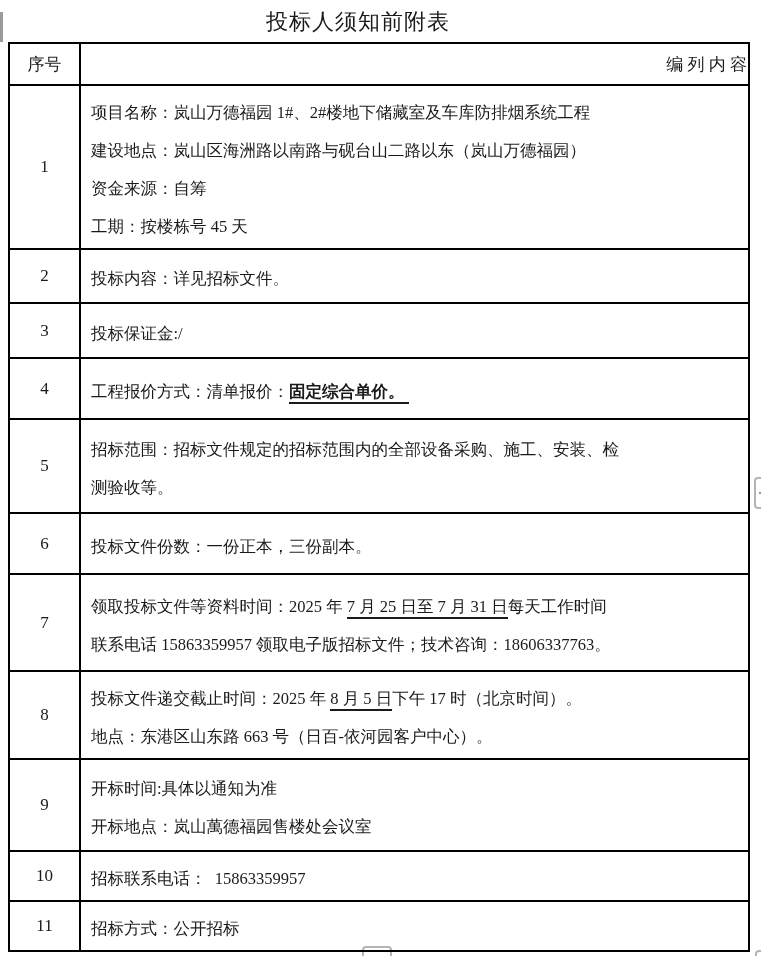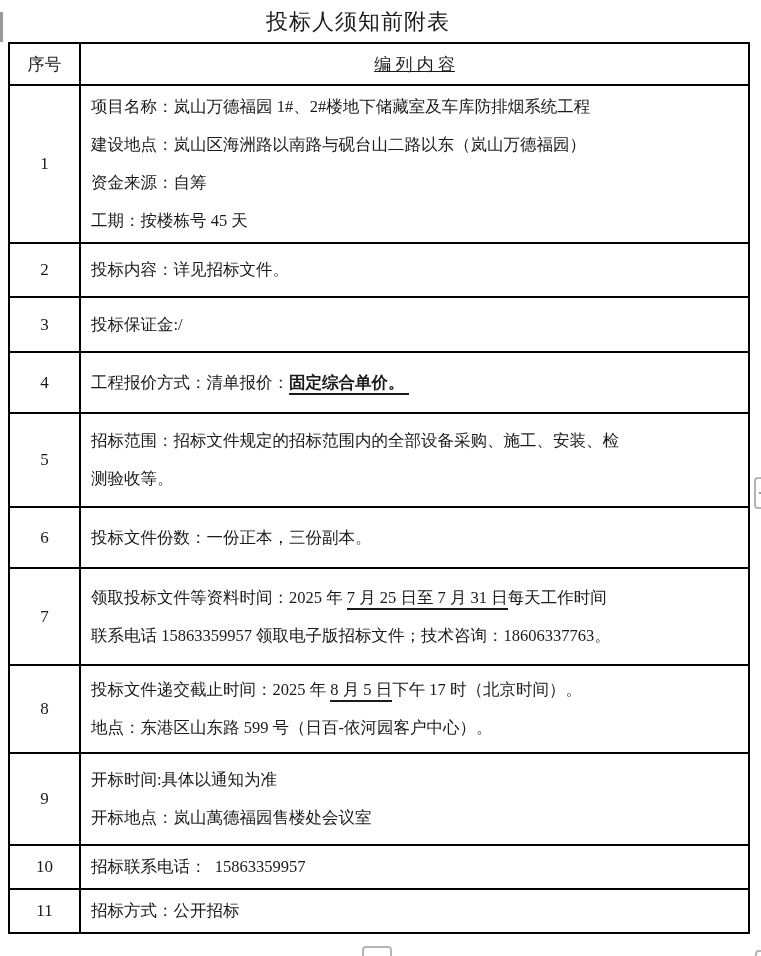--- a/index.html
+++ b/index.html
@@ -40,28 +40,28 @@
   .notice-table th,
   .notice-table td {
     border: 2px solid #000000;
     font-weight: normal;
     font-size: 17px;
     vertical-align: middle;
     margin-top: 46px;
   }
   .notice-table thead tr { height: 42px; }
   .col-no-h  { width: 67px; text-align: center; white-space: pre; }
-  .col-ct-h  { text-align: center; white-space: pre; text-decoration: underline; }
+  .col-ct-h  { text-align: right; white-space: pre; }
 
   td.col-no {
     text-align: center;
     font-size: 17px;
   }
   td.col-content {
-    padding: 2px 8px 2px 10px;
+    padding: 8px 8px 2px 10px;
   }
   .cell-line {
     line-height: 38px;
     white-space: pre-wrap;
     font-size: 16.5px;
   }
   .seg-bold { font-weight: bold; text-align: center; }
   .seg-underline {
     border-bottom: 2px solid #1a1a1a;
     padding-bottom: 1px;
@@ -195,21 +195,21 @@
         <td class="col-no">7</td>
         <td class="col-content">
           <div class="cell-line"><span>领取投标文件等资料时间：2025 年 </span><span class="seg-underline">7 月 25 日至 7 月 31 日</span><span>每天工作时间</span></div>
           <div class="cell-line"><span>联系电话 15863359957 领取电子版招标文件；技术咨询：18606337763。</span></div>
         </td>
       </tr>
       <tr>
         <td class="col-no">8</td>
         <td class="col-content">
           <div class="cell-line"><span>投标文件递交截止时间：2025 年 </span><span class="seg-underline">8 月 5 日</span><span>下午 17 时（北京时间）。</span></div>
-          <div class="cell-line"><span>地点：东港区山东路 599 号（日百-依河园客户中心）。</span></div>
+          <div class="cell-line"><span>地点：东港区山东路 663 号（日百-依河园客户中心）。</span></div>
         </td>
       </tr>
       <tr>
         <td class="col-no">9</td>
         <td class="col-content">
           <div class="cell-line"><span>开标时间:具体以通知为准</span></div>
           <div class="cell-line"><span>开标地点：岚山萬德福园售楼处会议室</span></div>
         </td>
       </tr>
       <tr>

